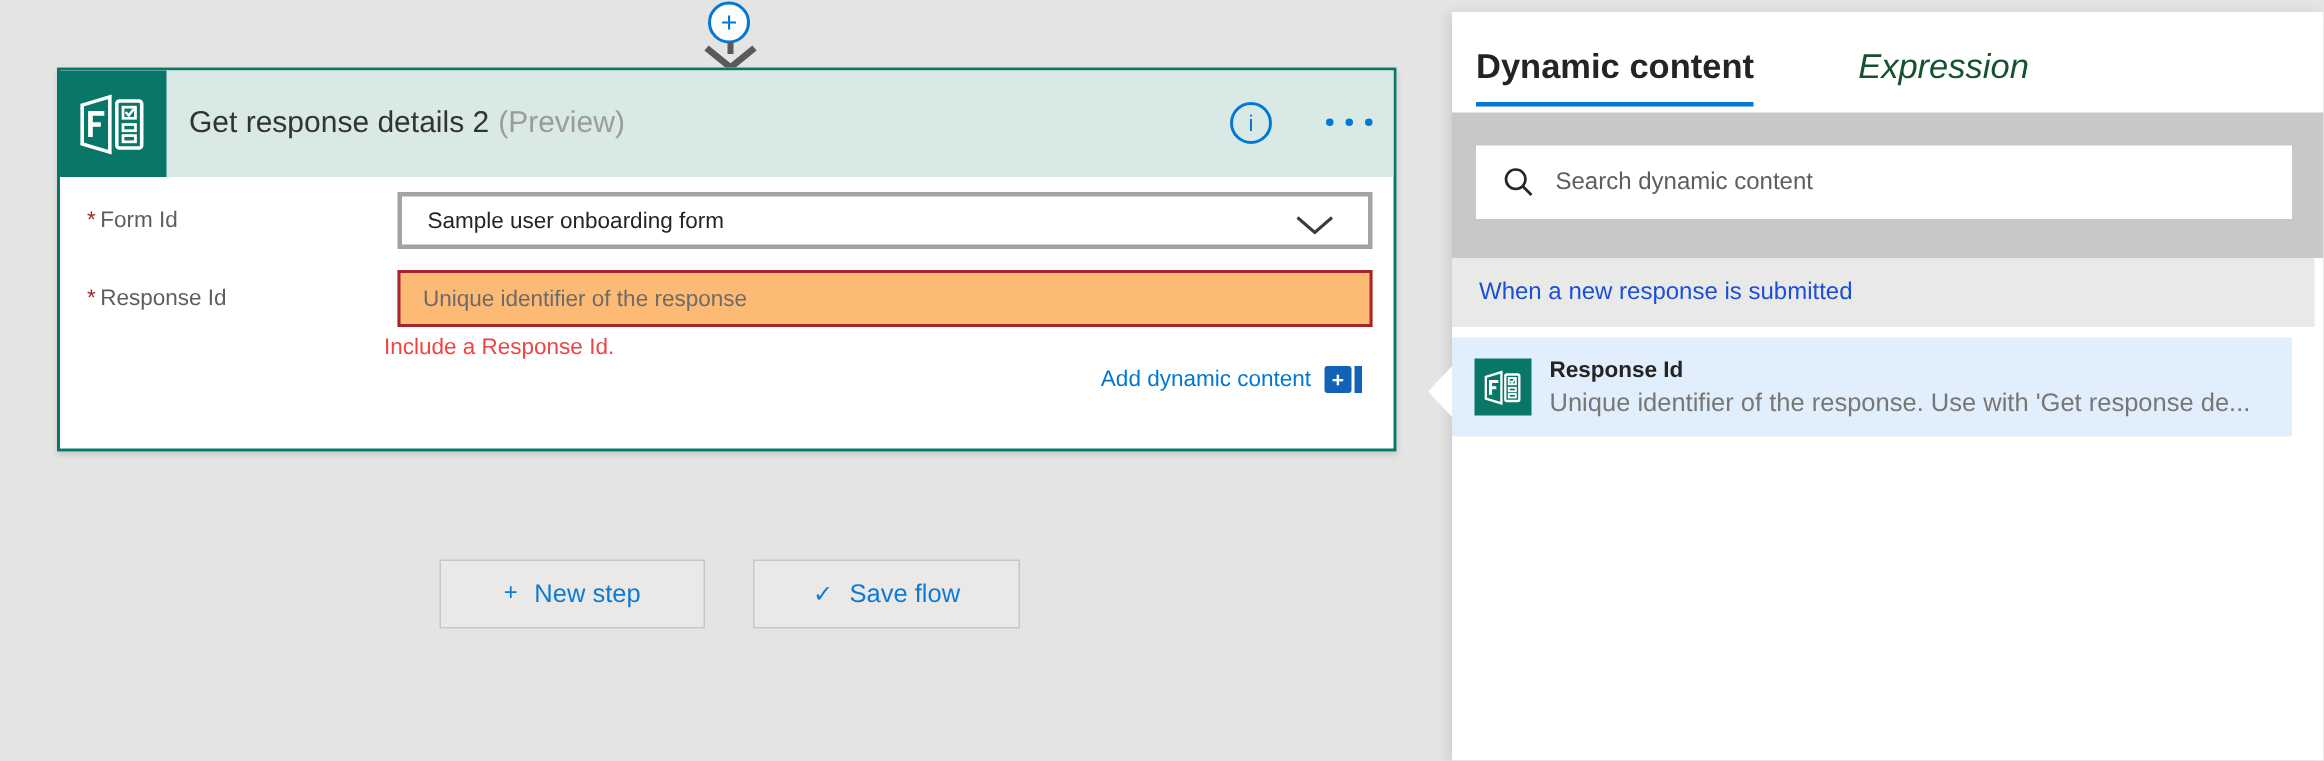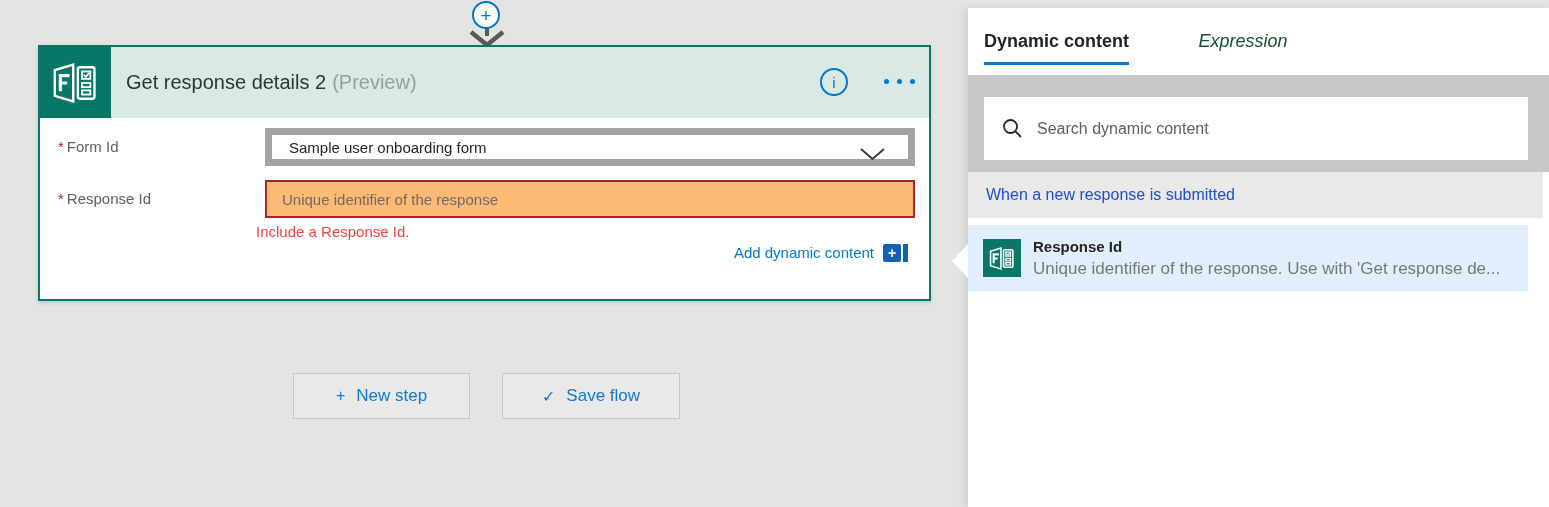--- a/index.html
+++ b/index.html
@@ -39,21 +39,21 @@
   }
   .menu-dots{ position:absolute; right:14px; top:32px; display:flex; gap:8px; cursor:pointer; }
   .menu-dots i{ width:5px; height:5px; border-radius:50%; background:#0078d4; }
 
   .field-label{ position:absolute; left:18px; font-size:15px; color:#605e5c; }
   .field-label .req{ color:#a4262c; margin-right:3px; }
   .lbl-1{ top:91px; } .lbl-2{ top:143px; }
 
   .input-1{
     position:absolute; left:225px; top:81px; width:650px; height:38px;
-    background:#fff; border:7px solid #a3a3a3; display:flex; align-items:center; cursor:pointer;
+    background:#fff; border:3px solid #a3a3a3; display:flex; align-items:center; cursor:pointer;
   }
   .input-1 .val{ margin-left:17px; font-size:15px; color:#252423; }
   .input-1 .chev{ position:absolute; right:22px; top:12px; }
 
   .input-2{
     position:absolute; left:225px; top:133px; width:650px; height:38px;
     background:#fdba74; border:2px solid #a4262c; font-size:15px; color:#252423;
     padding-left:15px; outline:none;
   }
   .input-2::placeholder{ color:#6d6a67; }
@@ -84,27 +84,27 @@
   .panel{
     position:absolute; left:968px; top:8px; width:581px; height:499px;
     background:#fff; box-shadow:-3px 1px 8px rgba(0,0,0,.10);
   }
   .panel-beak{
     position:absolute; left:-16px; top:236px; width:0; height:0;
     border-top:17px solid transparent; border-bottom:17px solid transparent;
     border-right:16px solid #fff;
   }
   .tabs{ position:relative; height:67px; padding-left:16px; padding-top:23px; }
-  .tab{ display:inline-block; font-size:18px; cursor:pointer; padding-bottom:10px; }
+  .tab{ display:inline-block; font-size:23px; cursor:pointer; padding-bottom:10px; }
   .tab-active{ font-weight:700; color:#252423; border-bottom:3px solid #0078d4; }
   .tab-inactive{ margin-left:65px; color:#14532d;font-style:italic; }
 
   .search-band{ position:absolute; left:0; top:67px; width:581px; height:97px; background:#c9c8c6; }
   .search-box{
-    position:absolute; left:16px; top:22px; width:544px; height:63px; background:#fff;
+    position:absolute; left:16px; top:22px; width:544px; height:49px; background:#fff;
     display:flex; align-items:center;
   }
   .search-box svg{ margin-left:18px; flex:0 0 auto; }
   .search-input{
     flex:1; border:none; outline:none; font-size:16px; color:#252423;
     padding-left:14px; font-family:inherit; background:transparent; height:100%;
   }
   .search-input::placeholder{ color:#605e5c; }
 
   .section-header{

